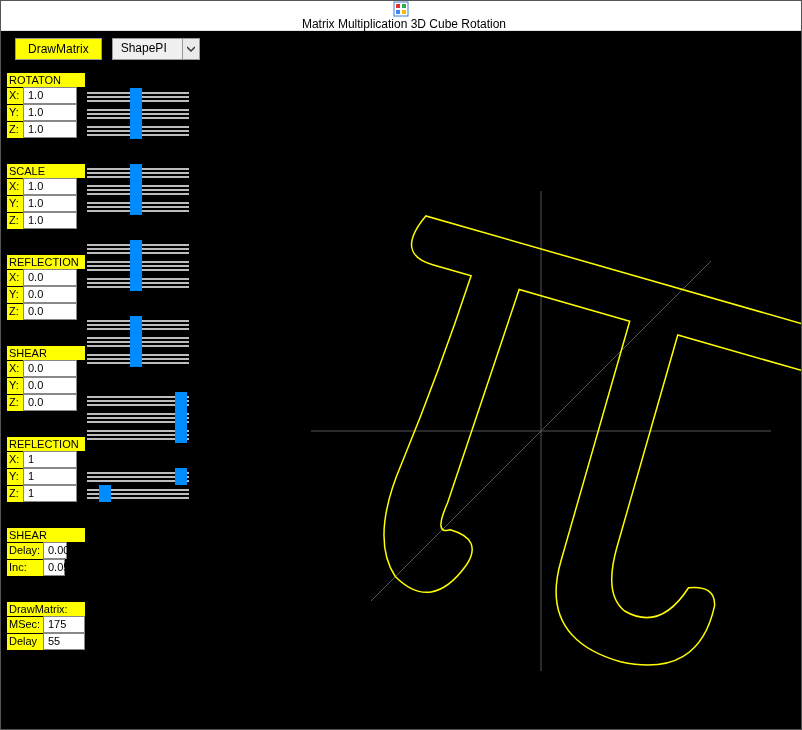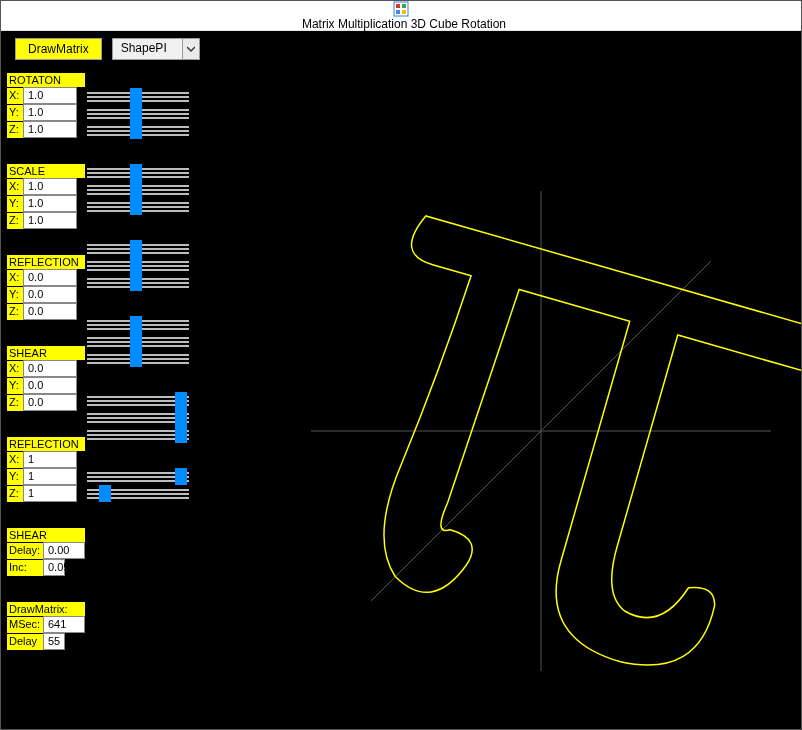--- a/index.html
+++ b/index.html
@@ -170,36 +170,36 @@
           </div>
         <div class="row">
             <div class="lab narrow">Z:</div>
             <div class="val">1</div>
           </div>
       </div>
       <div class="section">
         <div class="sec-head">SHEAR</div>
         <div class="row">
             <div class="lab wide">Delay:</div>
-            <div class="val" style="width:42px">0.00</div>
+            <div class="val" style="width:24px">0.00</div>
           </div>
         <div class="row">
             <div class="lab wide">Inc:</div>
             <div class="val" style="width:22px">0.05</div>
           </div>
       </div>
       <div class="section">
         <div class="sec-head">DrawMatrix:</div>
         <div class="row">
             <div class="lab wide">MSec:</div>
-            <div class="val" style="width:42px">641</div>
+            <div class="val" style="width:42px">175</div>
           </div>
         <div class="row">
             <div class="lab wide">Delay</div>
-            <div class="val" style="width:22px">55</div>
+            <div class="val" style="width:42px">55</div>
           </div>
       </div>
     </div>
 
     <div class="sliders">
       <div class="slider-group">
         <div class="slider-spacer"></div>
         <div class="slider">
             <div class="track"></div>
             <div class="thumb" style="left:48%"></div>

